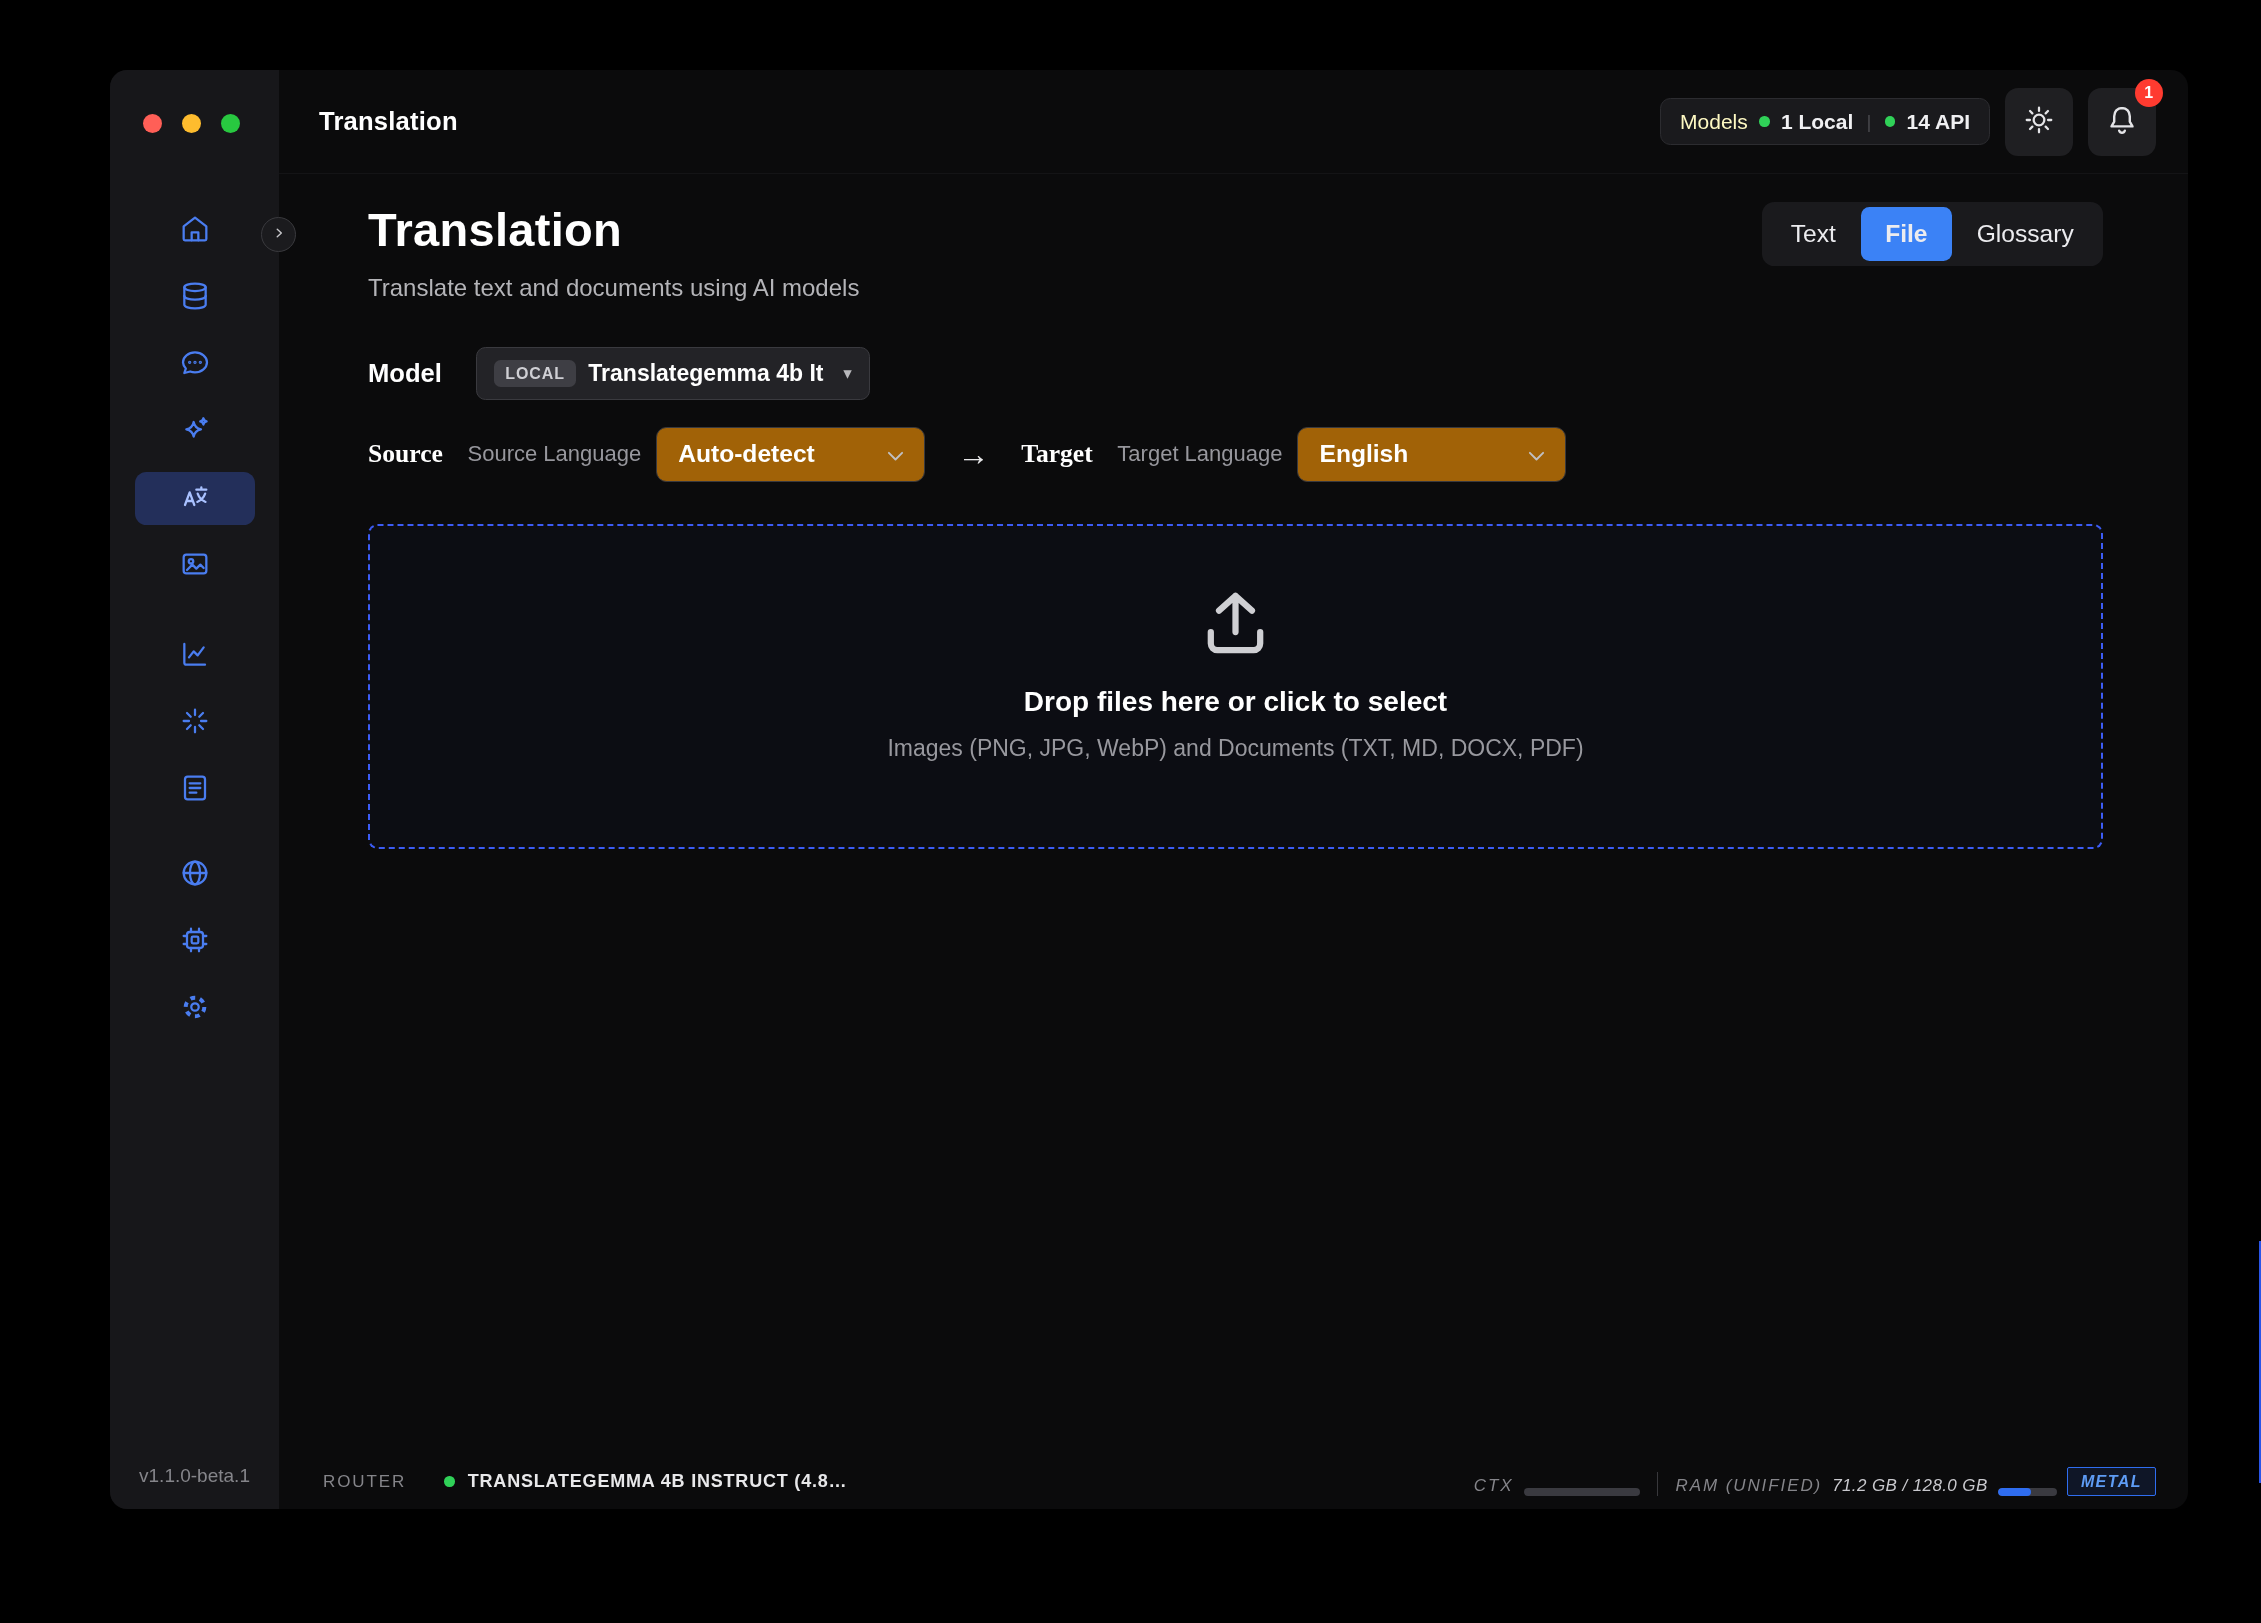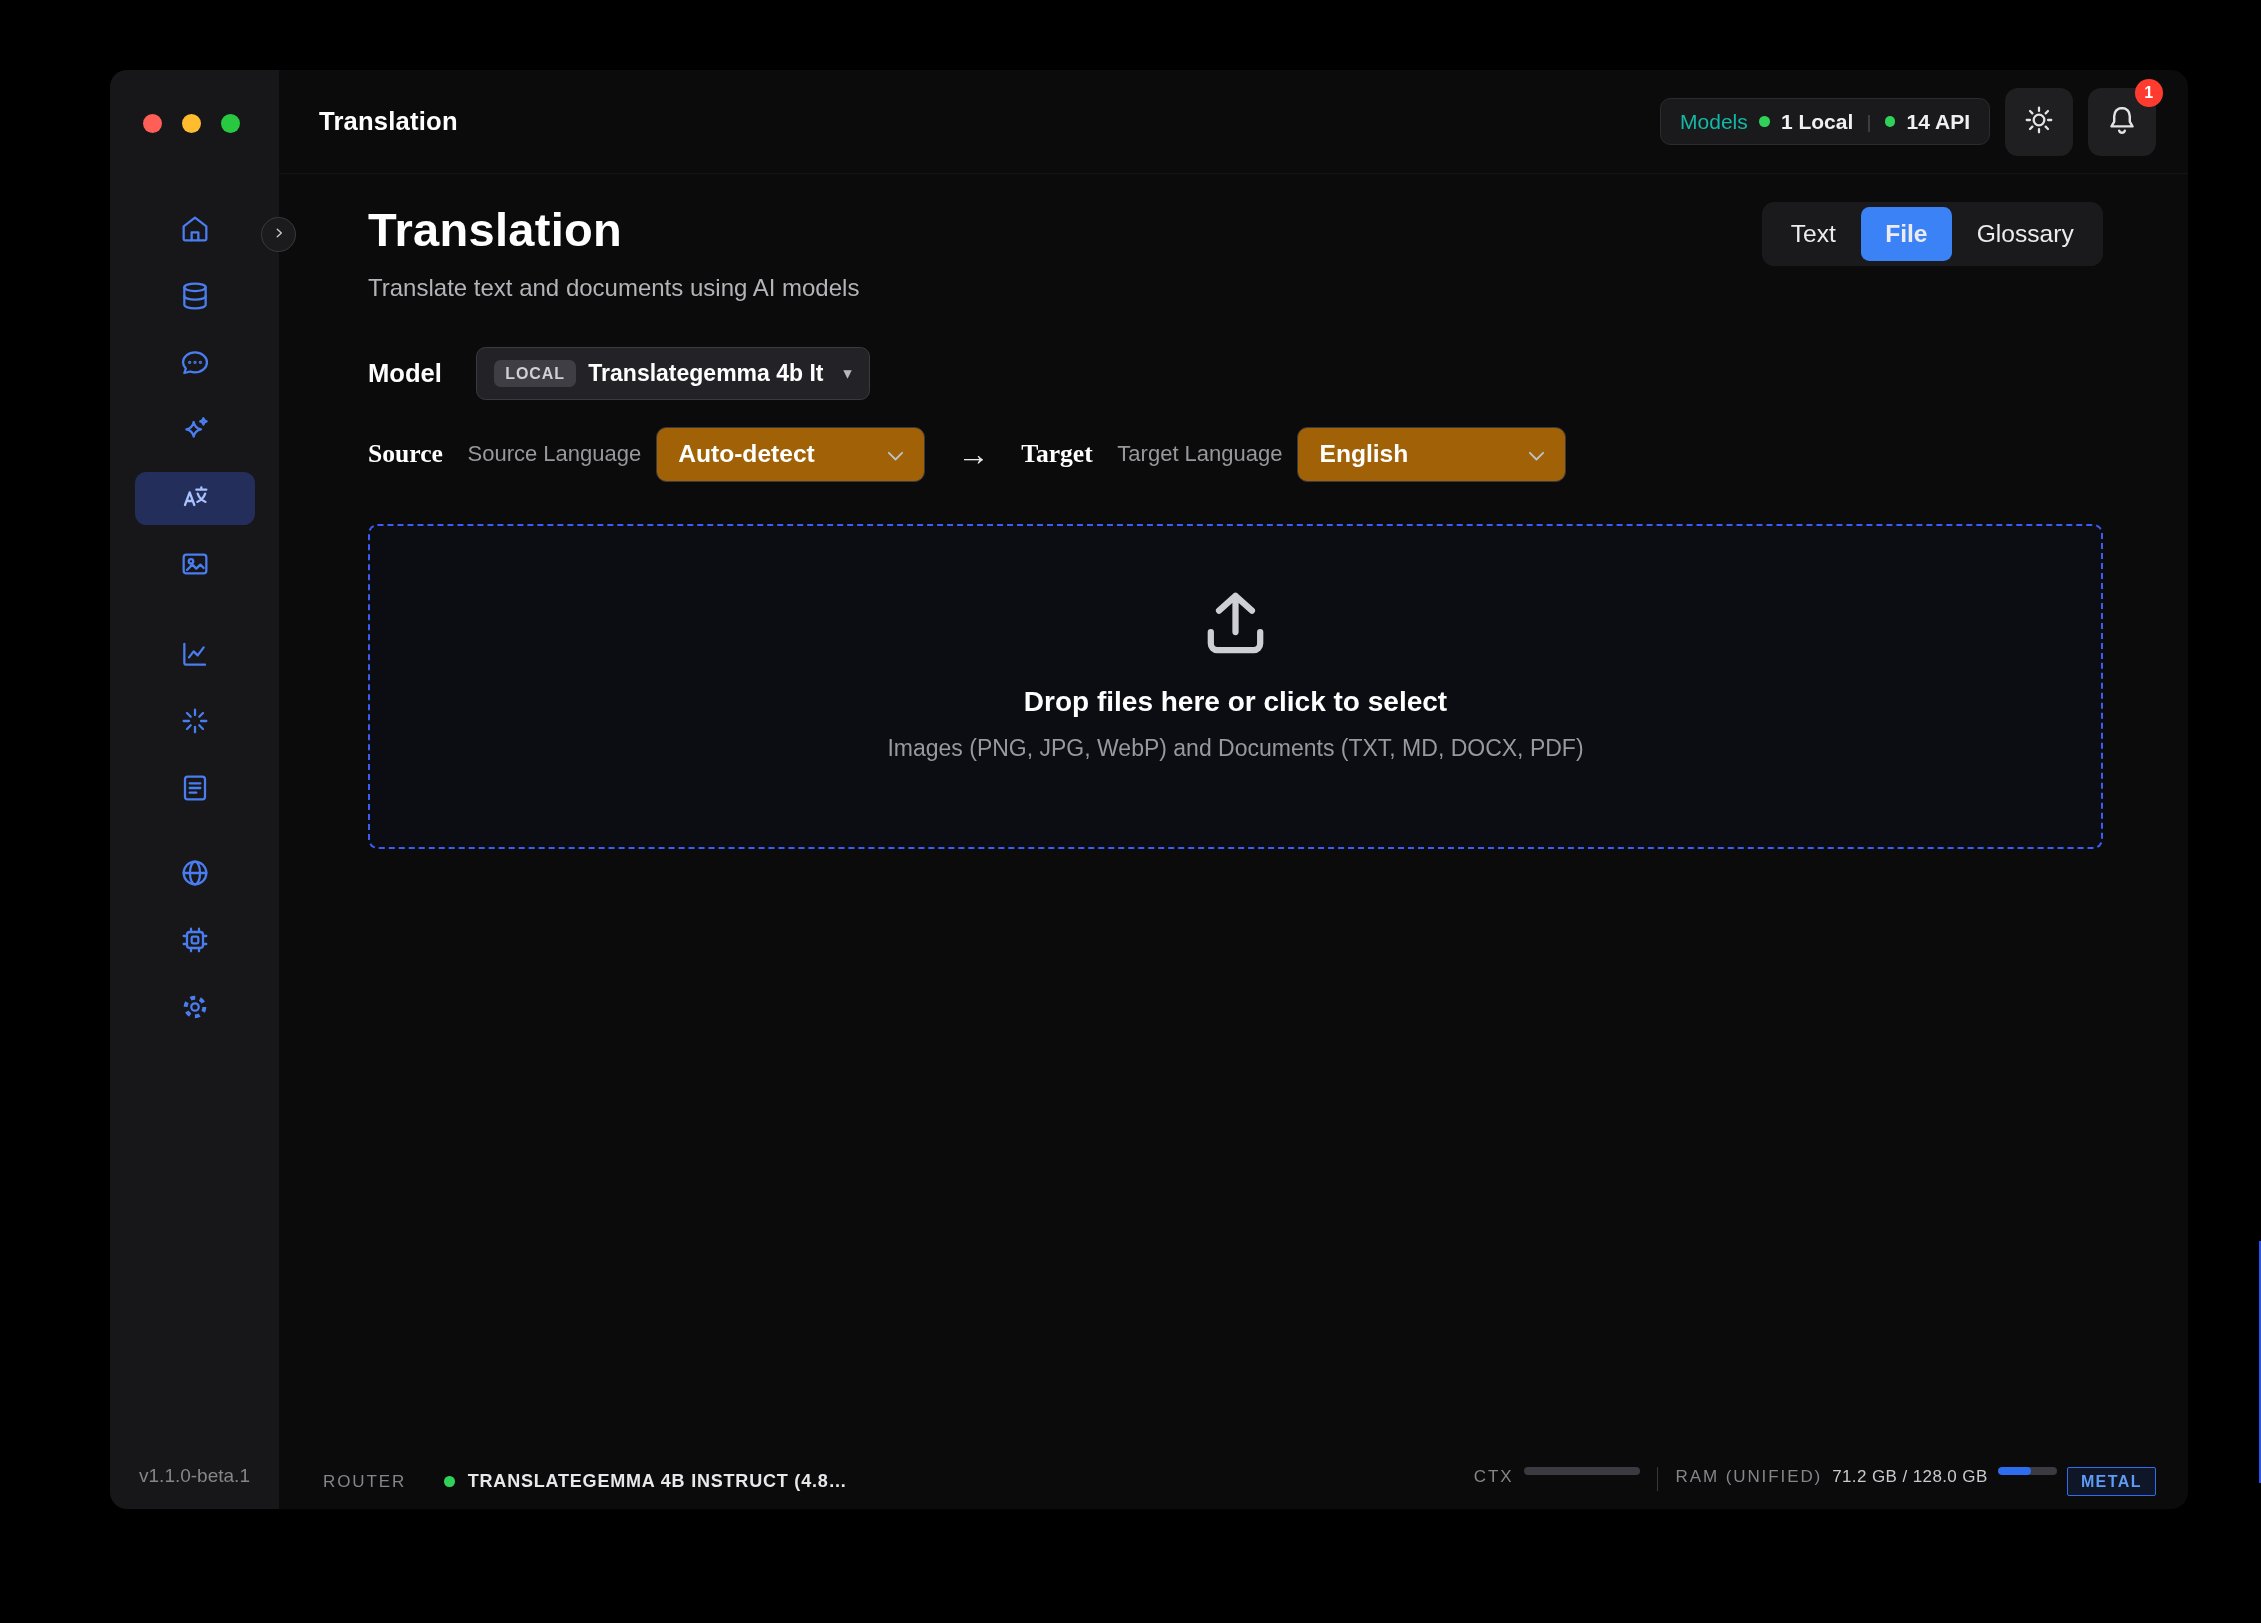--- a/index.html
+++ b/index.html
@@ -41,21 +41,21 @@
     position:absolute; left:169px; right:0; top:0; height:104px;
     display:flex; align-items:center; padding:0 32px 0 40px;
     border-bottom:0.9px solid #141416;
   }
   .tb-title { font-size:25.6px; font-weight:700; letter-spacing:0.2px; }
   .tb-spacer { flex:1; }
   .models-pill {
     height:47px; background:#1a1a1d; border:0.9px solid #2c2c30; border-radius:10.4px;
     display:flex; align-items:center; gap:11.4px; padding:0 19px; font-size:21px; cursor:pointer;
   }
-  .models-label { color:#14b8a6;text-align:right; }
+  .models-label { color:#fef9c3;text-align:right; }
   .pill-strong { color:#f0f0f2; font-weight:600; }
   .status-dot { width:10.4px; height:10.4px; border-radius:50%; background:#30d158; }
   .pill-sep { color:#48484c; margin:0 1.9px; font-size:19px; }
   .icon-btn {
     width:68px; height:68px; margin-left:15px; background:#1f1f22; border-radius:13.2px;
     display:flex; align-items:center; justify-content:center; position:relative;
     color:#e4e4e7; cursor:pointer;
   }
   .notif-badge {
     position:absolute; top:-8.5px; right:-6.6px; min-width:28px; height:28px; border-radius:14px;
@@ -104,21 +104,21 @@
   .dz-title { margin-top:23px; font-size:28px; font-weight:600; }
   .dz-sub { margin-top:17px; font-size:23px; color:#98989e; }
   
   .statusbar {
     position:absolute; left:169px; right:0; bottom:0; height:55px;
     display:flex; align-items:center; padding:0 32px 0 44px;
   }
   .sb-label { font-size:17px; color:#85858a; letter-spacing:1.9px; font-weight:500; }
   .sb-dot { width:10.4px; height:10.4px; border-radius:50%; background:#30d158; margin:0 13.2px 0 38px; }
   .sb-model { font-size:18px; font-weight:700; letter-spacing:0.8px; color:#e8e8ea; }
-  .sb-right { margin-left:auto; display:flex; align-items:flex-start; gap:10px; }
+  .sb-right { margin-left:auto; display:flex; align-items:flex-end; gap:10px;font-style:italic; }
   .bar-track { width:116px; height:8.5px; background:#3a3a40; border-radius:4.7px; overflow:hidden; }
   .bar-track.ram { width:59px; }
   .bar-fill { height:100%; background:#2f6df0; border-radius:4.7px; }
   .sb-divider { width:0.9px; height:24.6px; background:#38383c; margin:0 7.6px; }
   .ram-value { font-size:17px; color:#c9c9ce; letter-spacing:0.4px; white-space:nowrap; }
   .metal-badge {
     border:1.4px solid #2f6df0; color:#5e9cf5; background:rgba(47,109,240,.12);
     font-size:16px; font-weight:700; letter-spacing:1.4px; padding:4.7px 13.2px; border-radius:2px;
   }
   .bg-edge { position:absolute; right:0; top:1241px; width:2.8px; height:242px; background:#2a55e8; }

